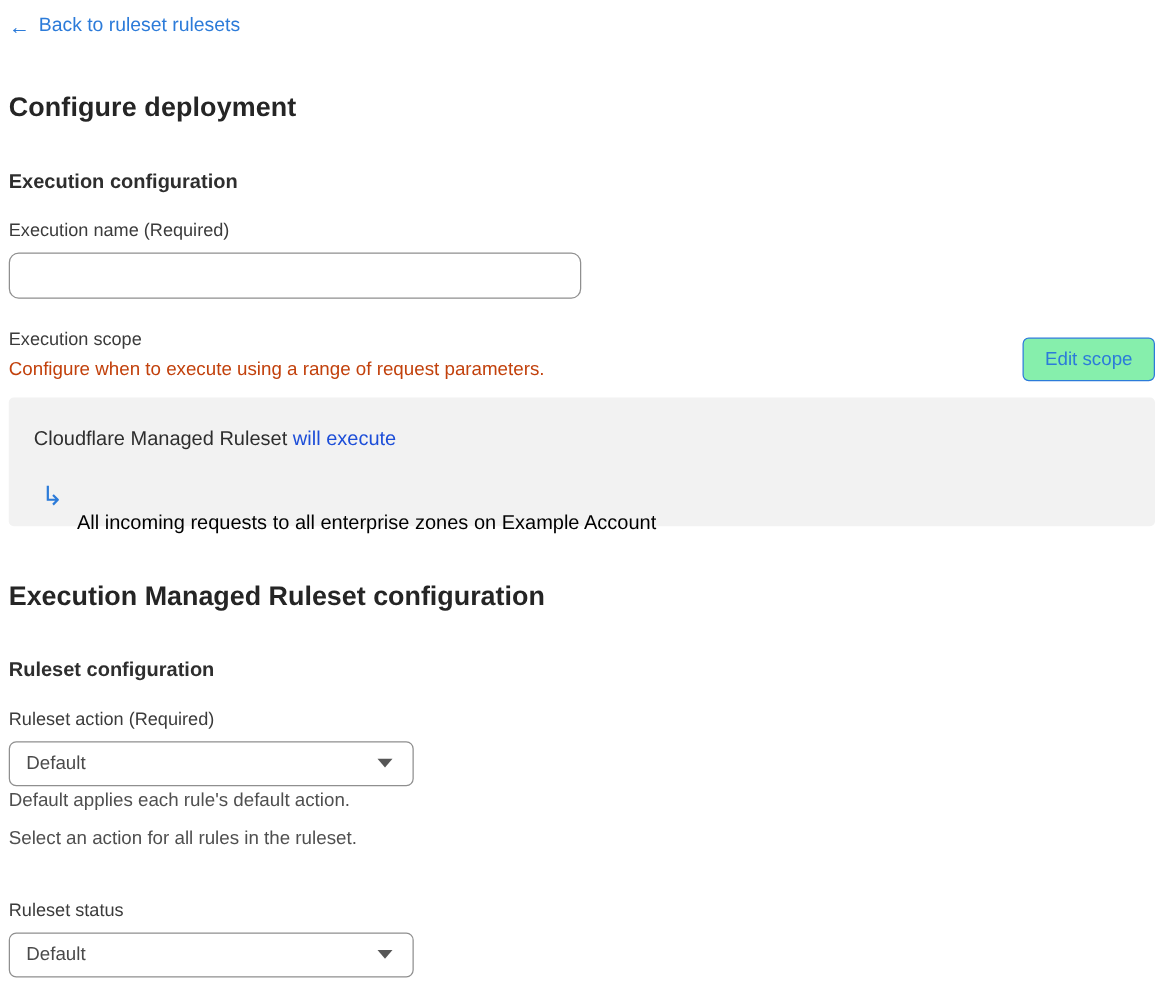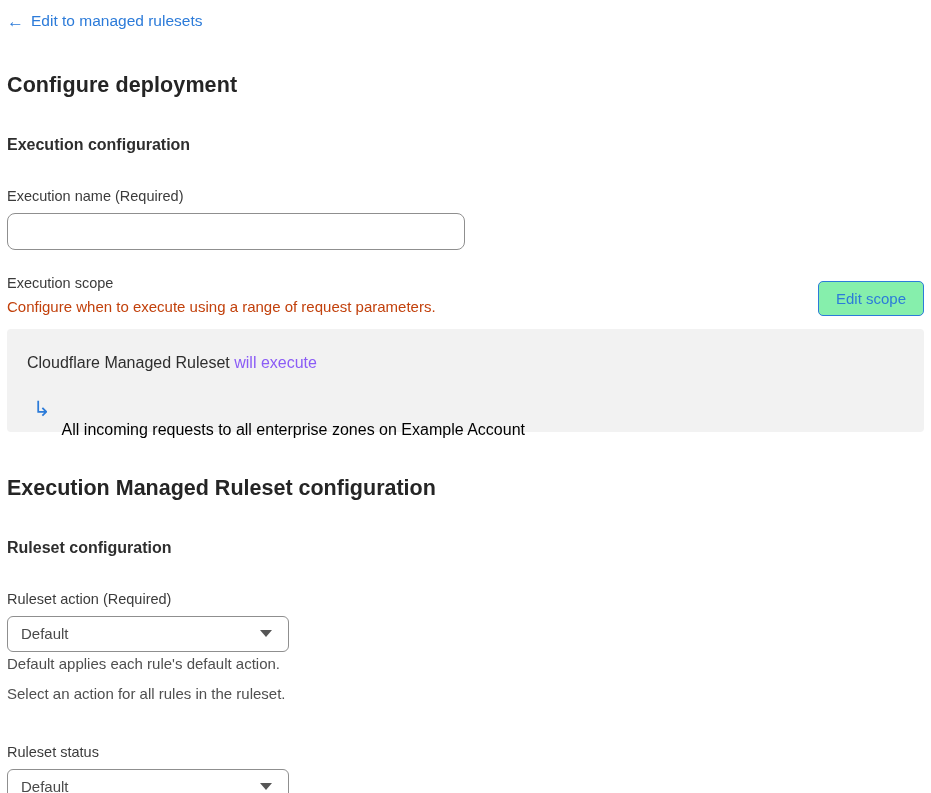--- a/index.html
+++ b/index.html
@@ -37,21 +37,21 @@
     letter-spacing: 0.1px;
   }
   h2.section-heading {
     margin: 38px 0 0 0;
     font-size: 16px;
     font-weight: 700;
     color: #2e2e2e;
   }
 
   .field-label {
-    margin-top: 34px;
+    margin-top: 22px;
     font-size: 14.5px;
     color: #3b3b3b;
   }
 
   
   .text-input {
     display: block;
     margin-top: 9px;
     width: 458px;
     height: 37px;
@@ -93,21 +93,21 @@
   .scope-summary {
     margin-top: 13px;
     width: 917px;
     height: 103px;
     background: #f2f2f2;
     border-radius: 4px;
     padding: 25px 20px 0 20px;
   }
   .summary-line1 { font-size: 16px; }
   .summary-line1 .ruleset-name { color: #2e2e2e; }
-  .summary-line1 .will-execute { color: #8b5cf6; }
+  .summary-line1 .will-execute { color: #1d4ed8; }
   .summary-line2 {
     margin-top: 13px;
     display: flex;
     align-items: center;
     gap: 11px;
     padding-left: 6px;
   }
   .summary-line2 .corner-arrow {
     color: #2c7bd9;
     font-size: 21px;
@@ -120,21 +120,21 @@
   h1.section-title {
     margin: 44px 0 0 0;
     font-size: 21.5px;
     font-weight: 700;
     color: #252525;
   }
 
   
   .select {
     margin-top: 9px;
-    width: 282px;
+    width: 324px;
     height: 36px;
     border: 1px solid #8f8f8f;
     border-radius: 6px;
     background: #ffffff;
     display: flex;
     align-items: center;
     justify-content: space-between;
     padding: 0 16px 0 13px;
     cursor: pointer;
   }
@@ -154,21 +154,21 @@
   }
   .help-text.tight { margin-top: 6px; }
 </style>
 </head>
 <body>
 
 <div class="page">
 
   <a class="back-link">
     <span class="arrow">←</span>
-    <span>Edit to managed rulesets</span>
+    <span>Back to ruleset rulesets</span>
   </a>
 
   <h1 class="page-title">Configure deployment</h1>
 
   <h2 class="section-heading">Execution configuration</h2>
 
   <div class="field-label">Execution name (Required)</div>
   <input class="text-input" type="text" value="" style="">
 
   <div class="scope-row">

